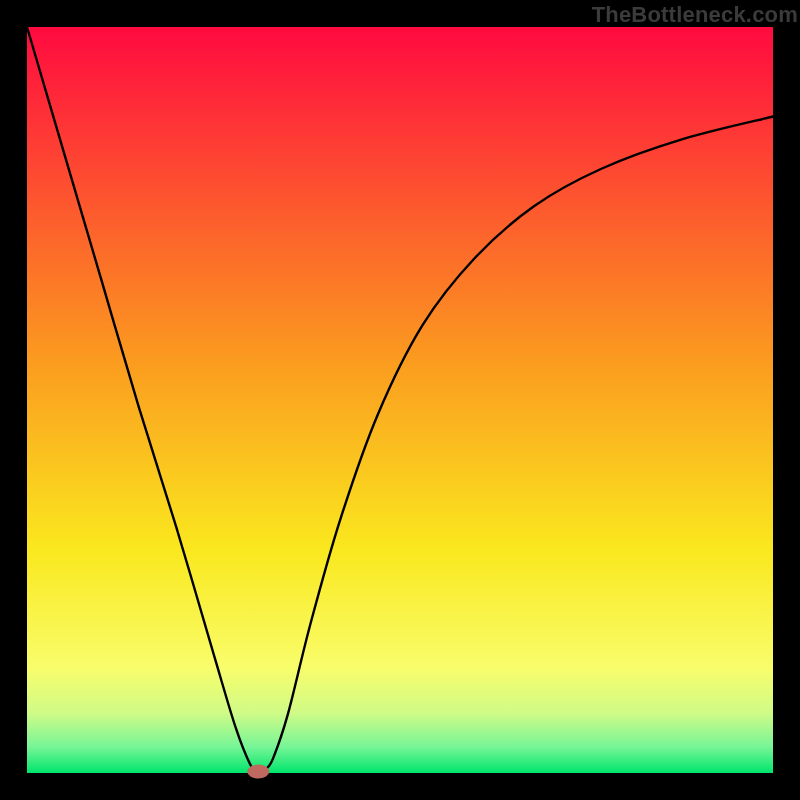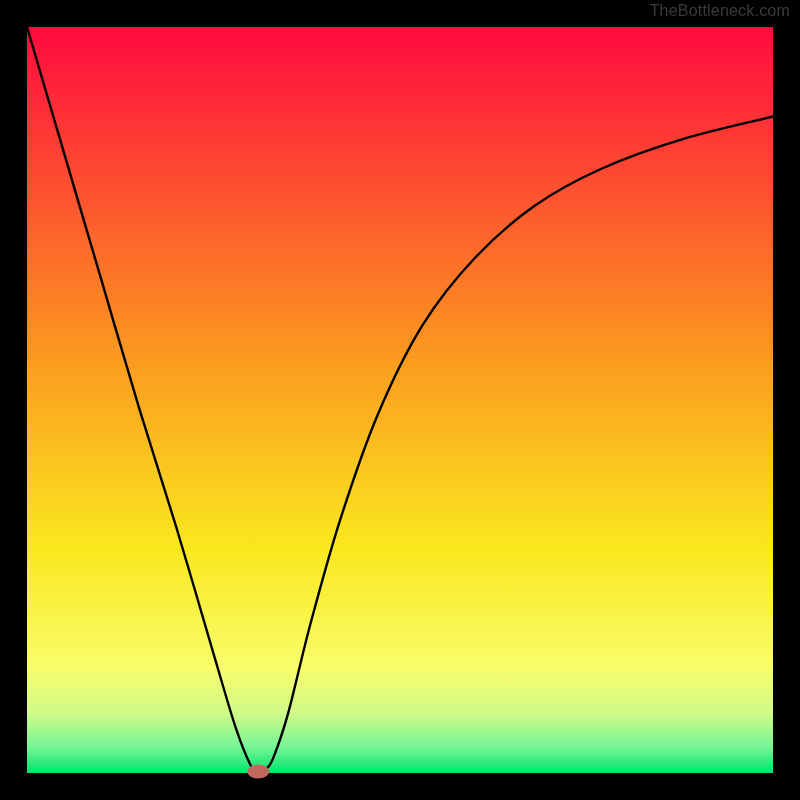--- a/index.html
+++ b/index.html
@@ -13,24 +13,24 @@
   }
   .frame {
     position: relative;
     width: 800px;
     height: 800px;
     background: #000;
   }
   .watermark {
     position: absolute;
     top: 2px;
-    right: 10px;
+    right: 2px;
     color: #3b3b3b;
-    font-size: 16px;
-    font-weight: 400;
+    font-size: 22px;
+    font-weight: 700;
     letter-spacing: 0.2px;
     z-index: 5;
   }
   svg {
     position: absolute;
     left: 0;
     top: 0;
     width: 800px;
     height: 800px;
   }

